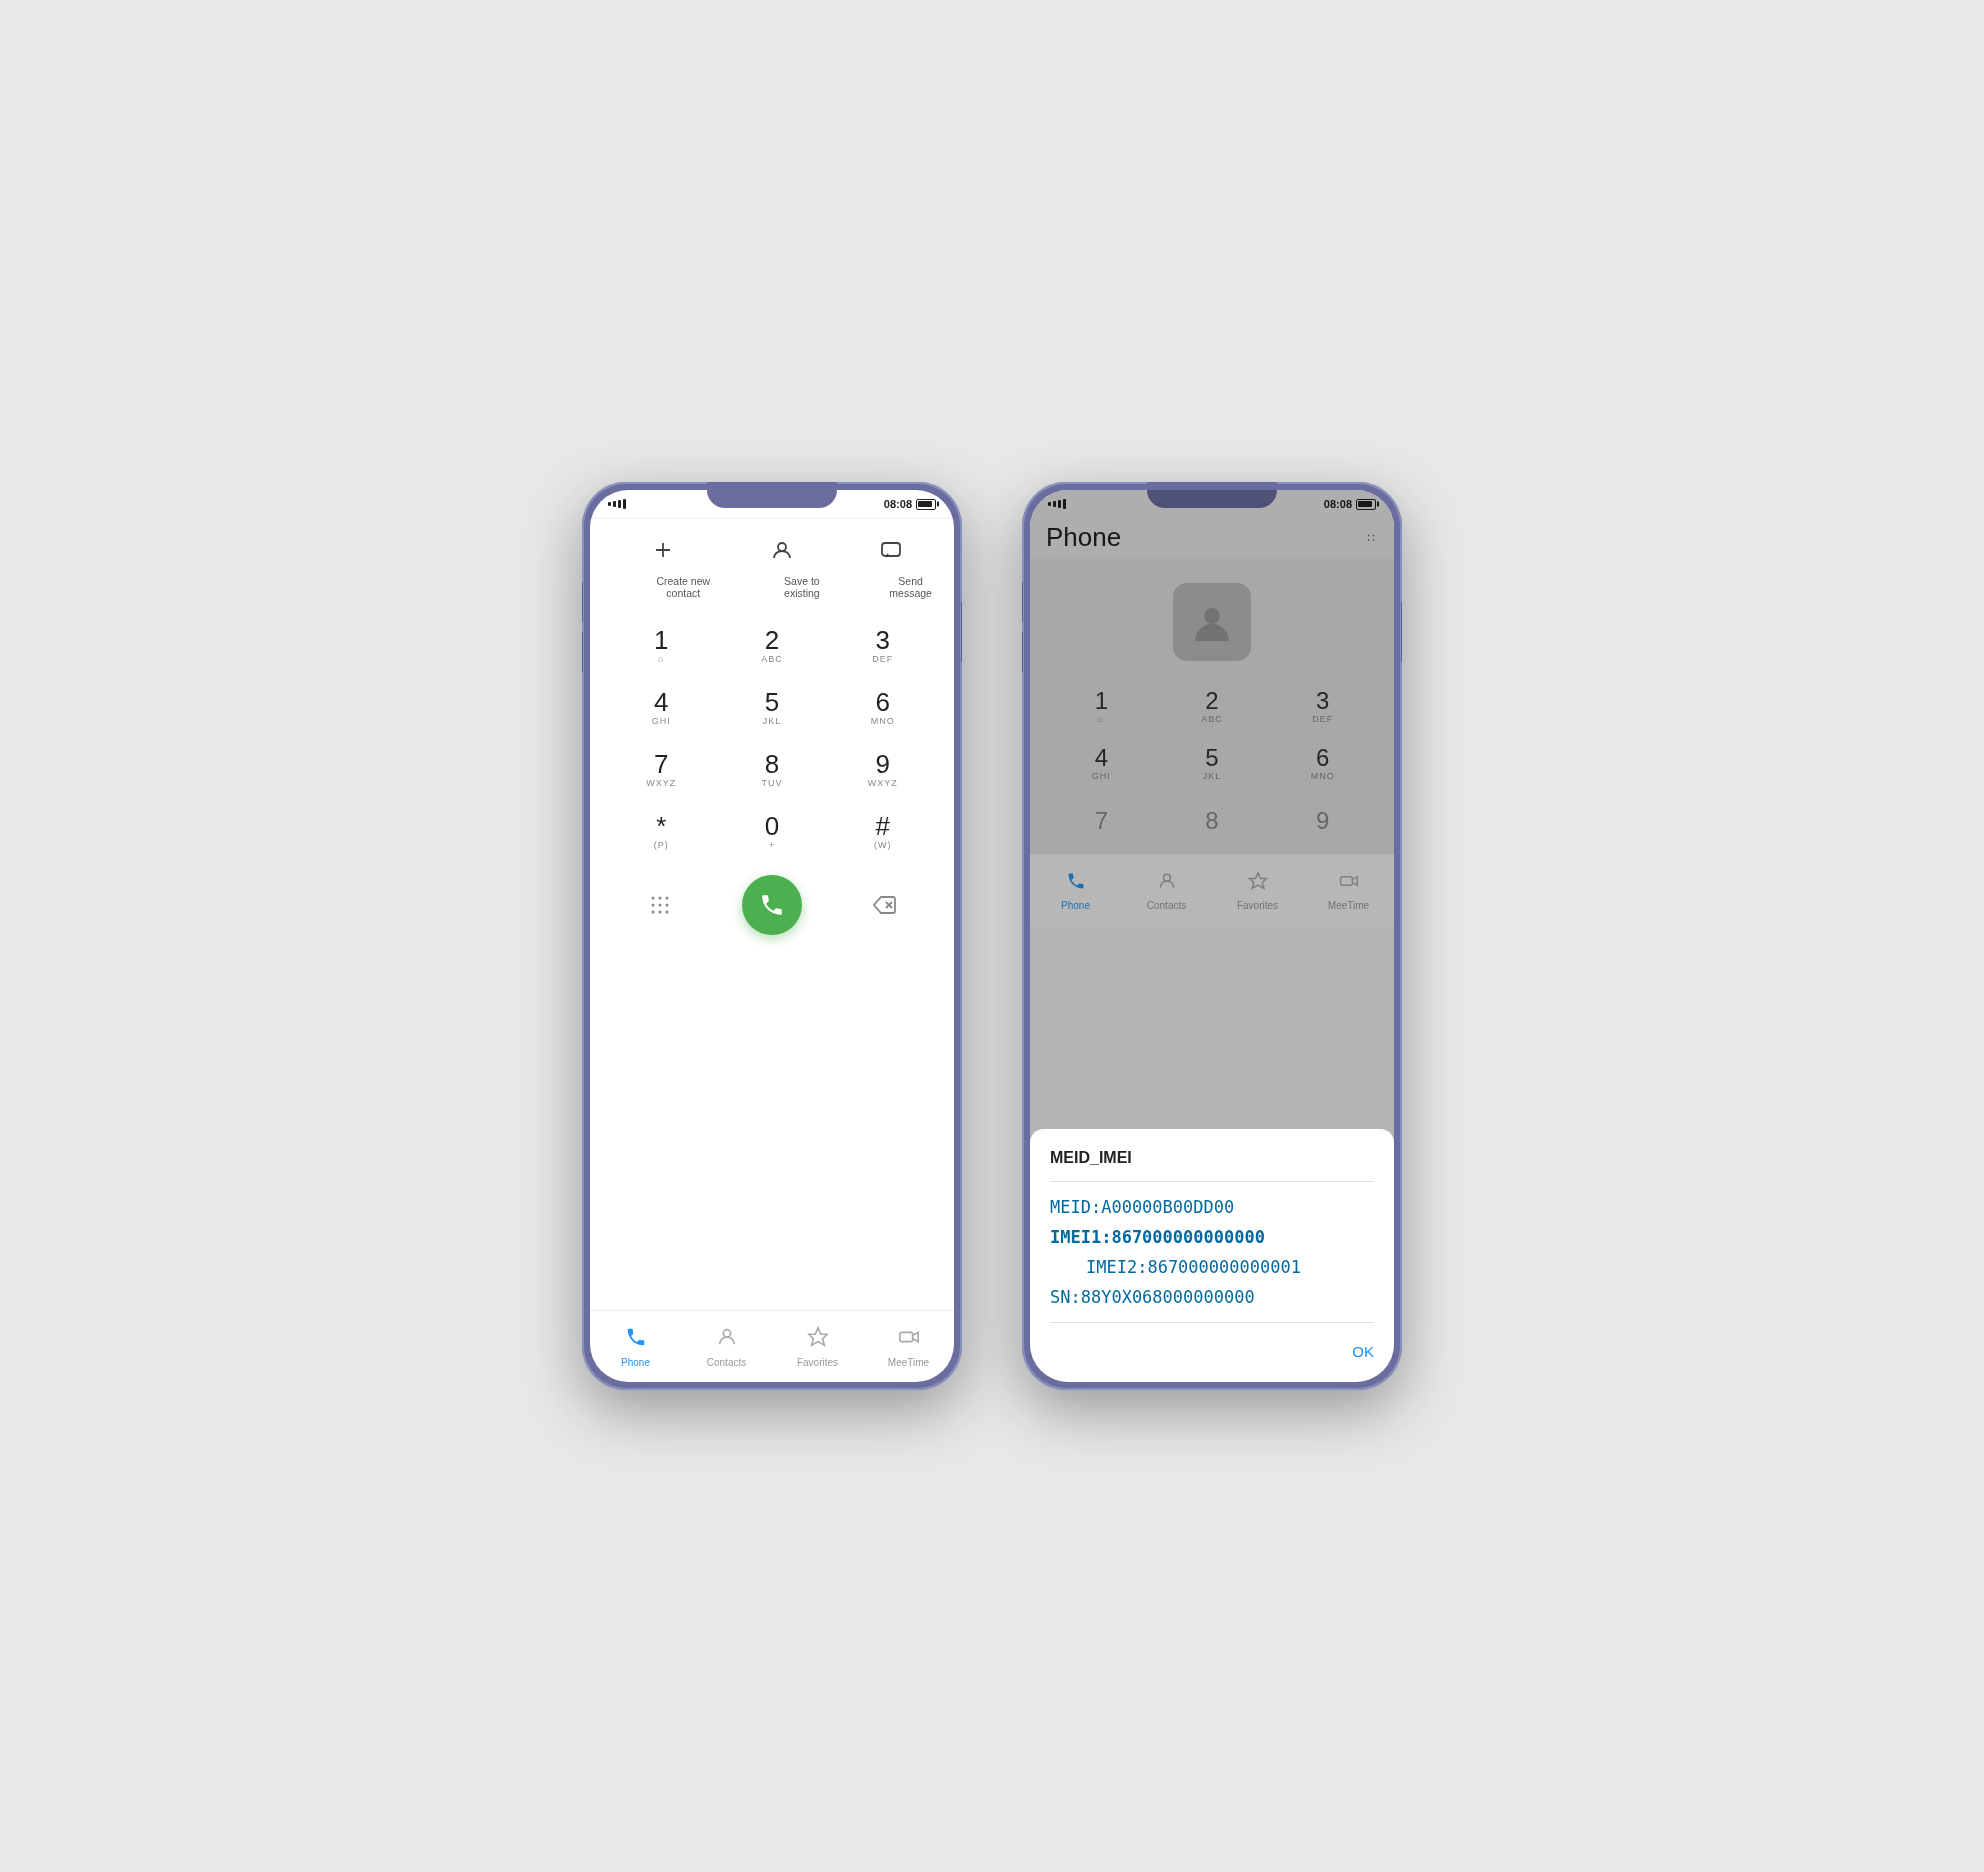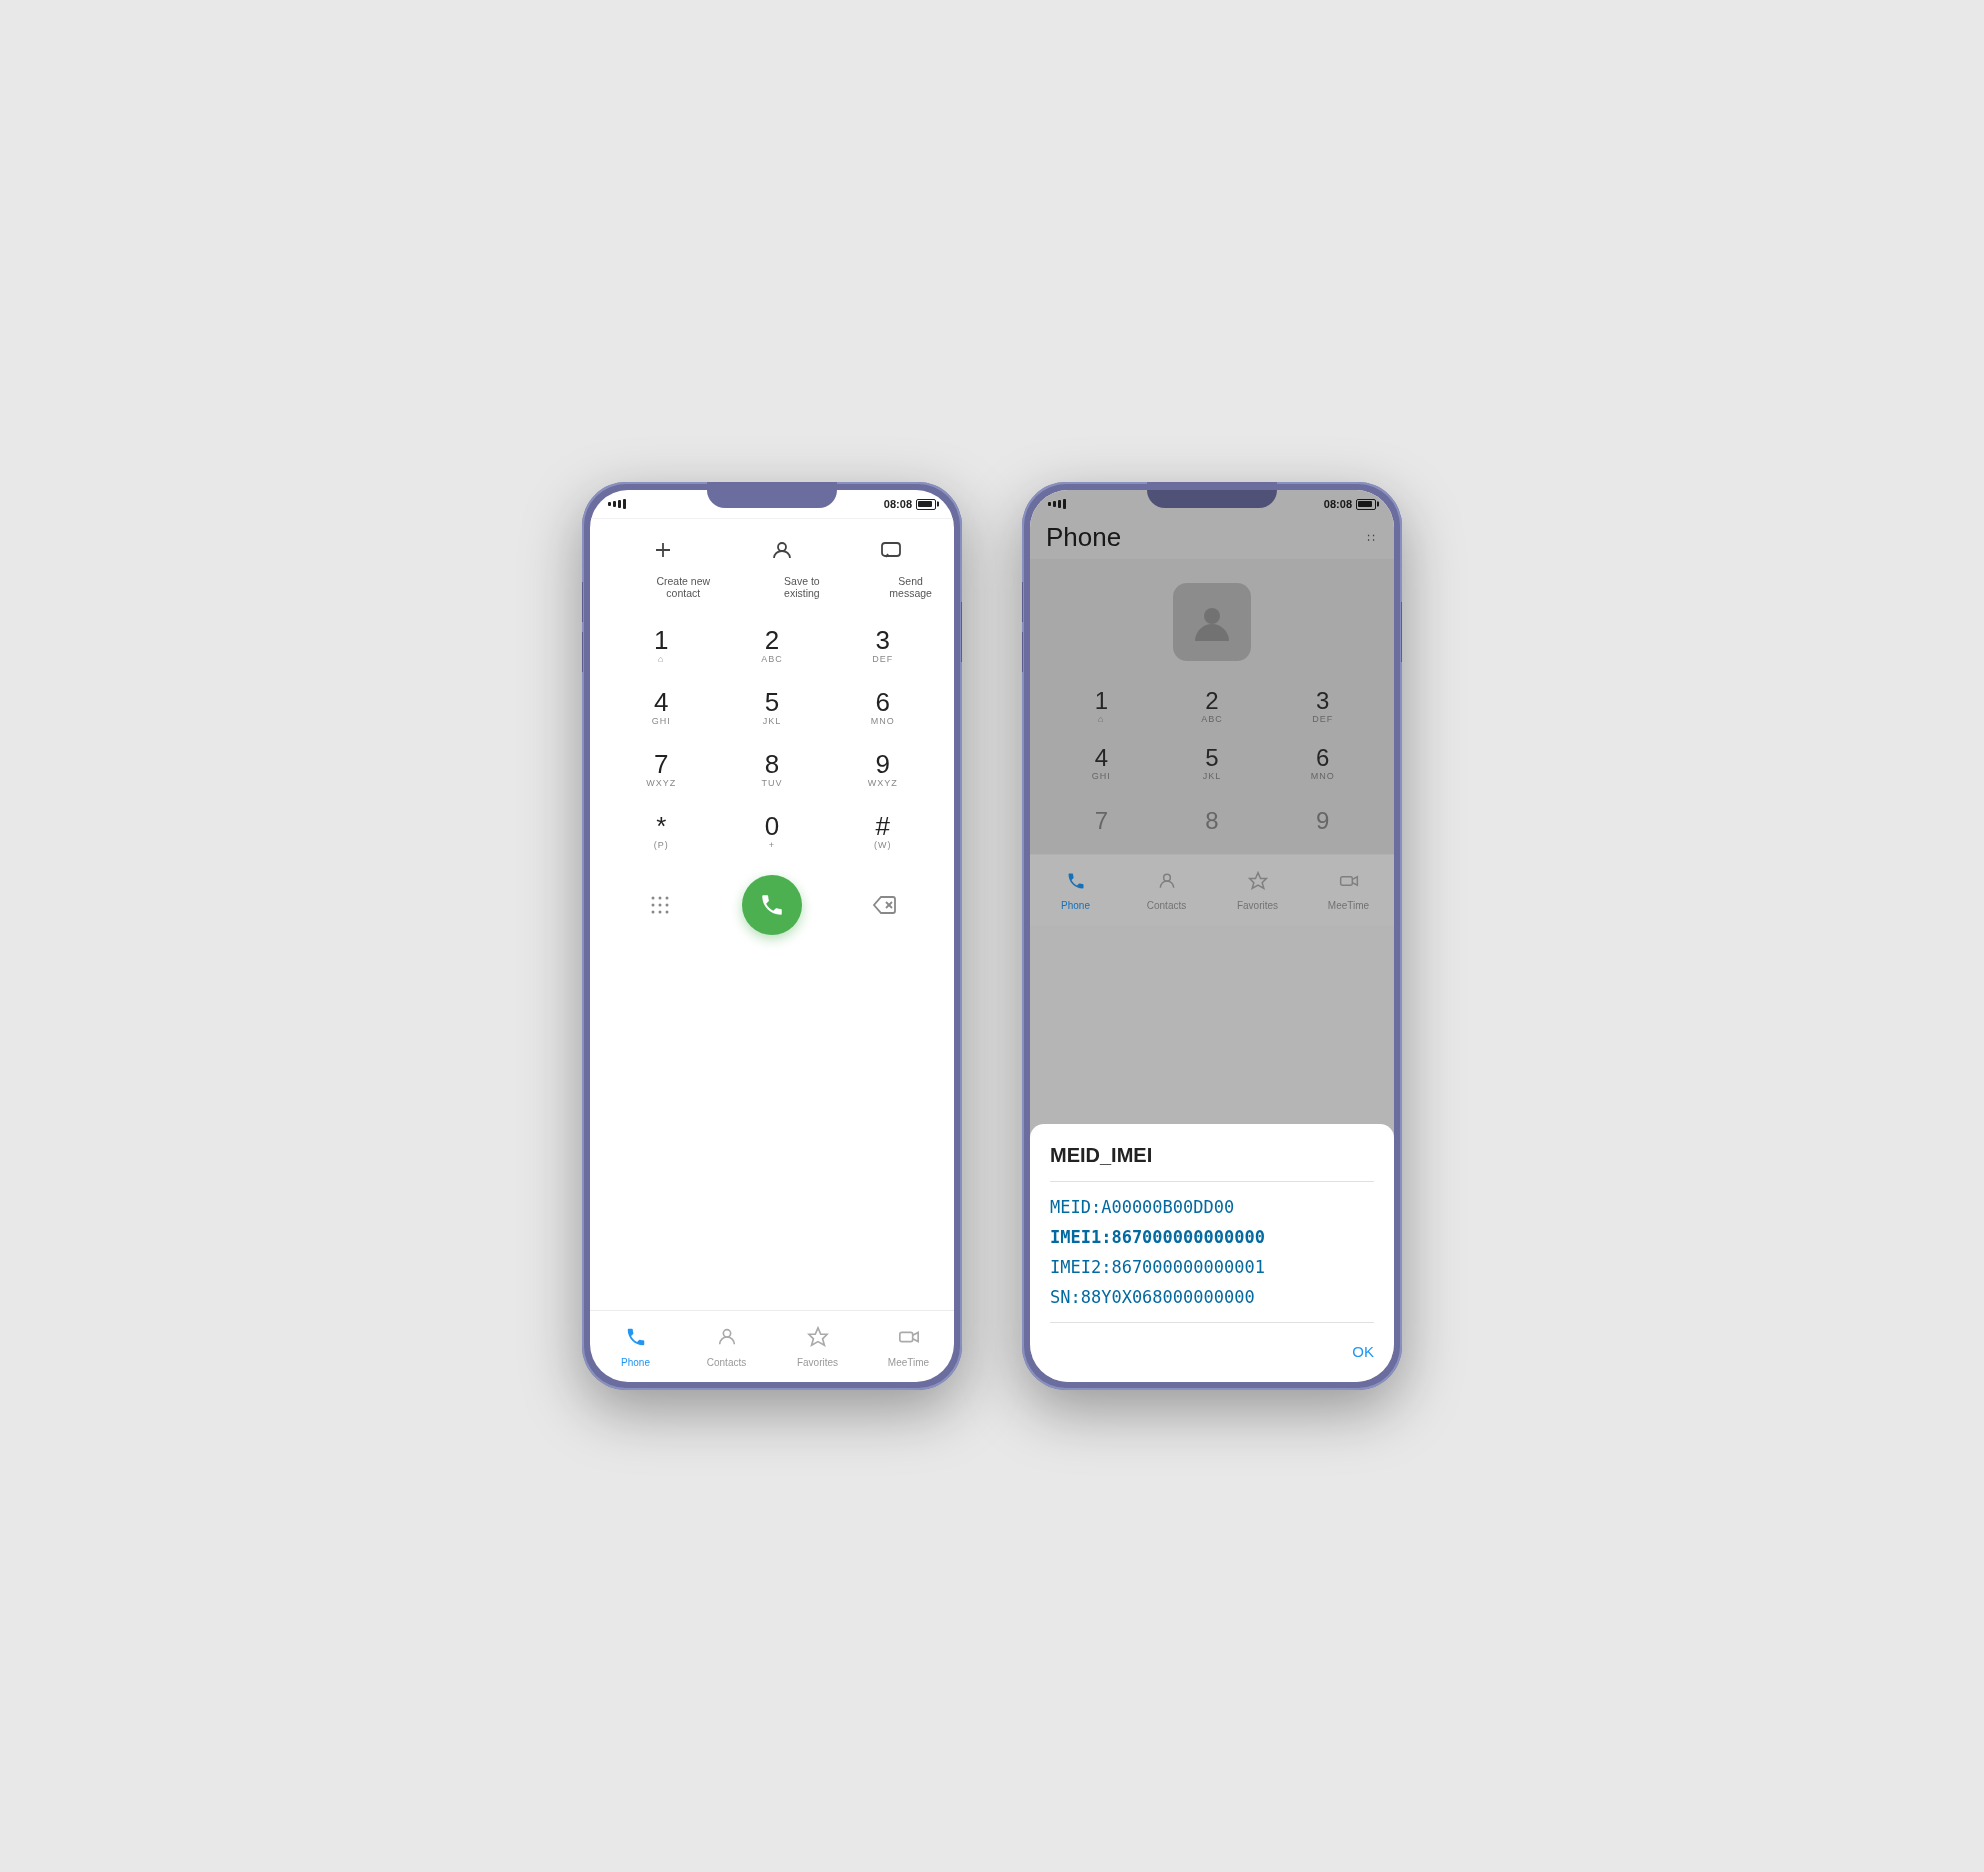--- a/index.html
+++ b/index.html
@@ -265,21 +265,21 @@
 
     .modal-card {
       width: 100%;
       background: #fff;
       border-radius: 14px 14px 0 0;
       padding: 20px;
       margin: 0;
     }
 
     .modal-title {
-      font-size: 20px;
+      font-size: 16px;
       font-weight: 600;
       color: #222;
       margin-bottom: 14px;
     }
 
     .modal-row {
       font-size: 17px;
       color: #0369a1;
       padding: 5px 0;
       font-family: monospace;
@@ -579,21 +579,21 @@
         </div>
       </div>
     </div>
 
     <div class="modal-overlay">
       <div class="modal-card">
         <div class="modal-title">MEID_IMEI</div>
         <div class="modal-divider"></div>
         <div class="modal-row">MEID:A00000B00DD00</div>
         <div class="modal-row" style="font-weight:700;">IMEI1:867000000000000</div>
-        <div class="modal-row" style="font-weight:500;">IMEI2:867000000000001</div>
+        <div class="modal-row" style="font-weight:500;margin-left:36px;">IMEI2:867000000000001</div>
         <div class="modal-row">SN:88Y0X068000000000</div>
         <div class="modal-divider"></div>
         <div class="modal-ok">OK</div>
       </div>
     </div>
 
     <div class="bottom-nav" style="background:#f5f5f5;">
       <div class="nav-item">
         <span class="nav-icon active">
           <svg width="20" height="20" viewBox="0 0 24 24" fill="#2196f3">

